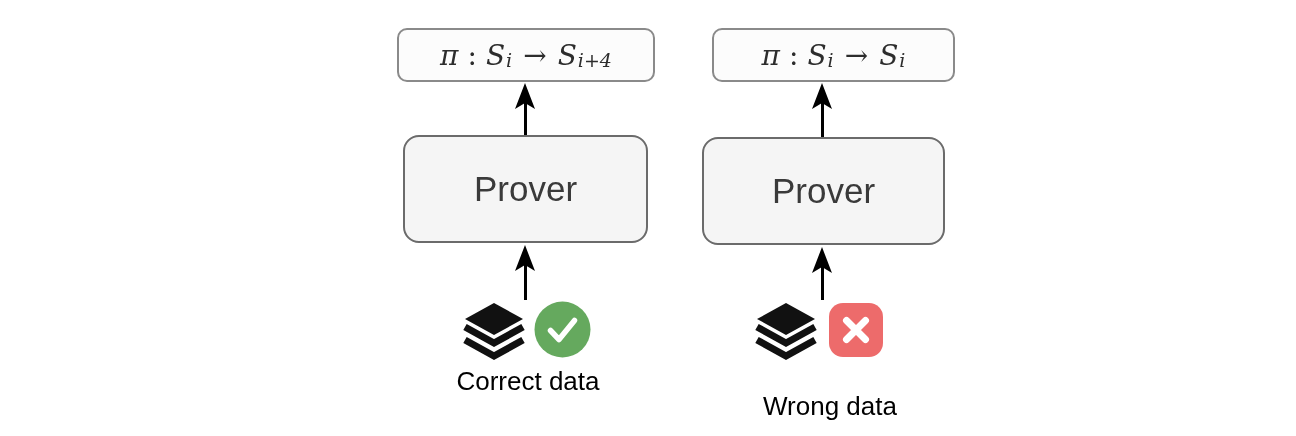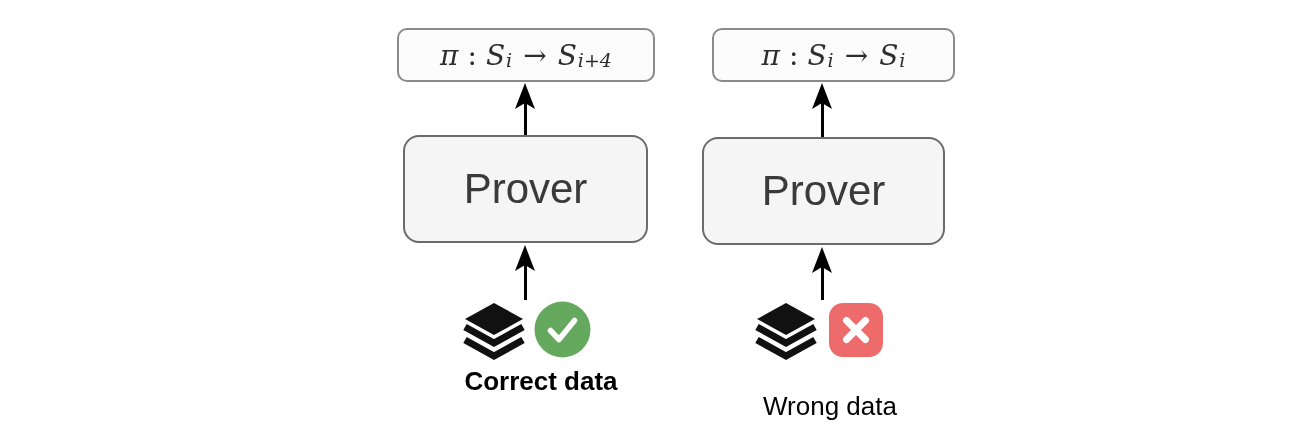--- a/index.html
+++ b/index.html
@@ -47,21 +47,21 @@
   
   .prover-box {
     position: absolute;
     box-sizing: border-box;
     background: var(--prover-fill, #f5f5f5);
     border: 2.5px solid var(--prover-border, #6b6b6b);
     border-radius: 16px;
     display: flex;
     align-items: center;
     justify-content: center;
-    font-size: 42px;
+    font-size: 35px;
     color: #3a3a3a;
   }
   #prover-left  { left: 403px; top: 135px; width: 245px; height: 108px; }
   #prover-right { left: 702px; top: 137px; width: 243px; height: 108px; }
 
   
   .arrow {
     position: absolute;
     width: 22px;
     display: flex;
@@ -109,21 +109,21 @@
     stroke-linecap: round;
   }
 
   
   .data-label {
     position: absolute;
     font-size: 26px;
     color: #000000;
     text-align: center;
   }
-  #label-left  { left: 406px; top: 366px; width: 270px; font-weight: bold; }
+  #label-left  { left: 393px; top: 366px; width: 270px; }
   #label-right { left: 700px; top: 366px; width: 260px; margin-top: 25px; }
 </style>
 </head>
 <body>
 
 <div id="canvas">
 
   <div class="formula-box" id="formula-left">
     <span class="var">π</span>
       <span class="colon">:</span>

